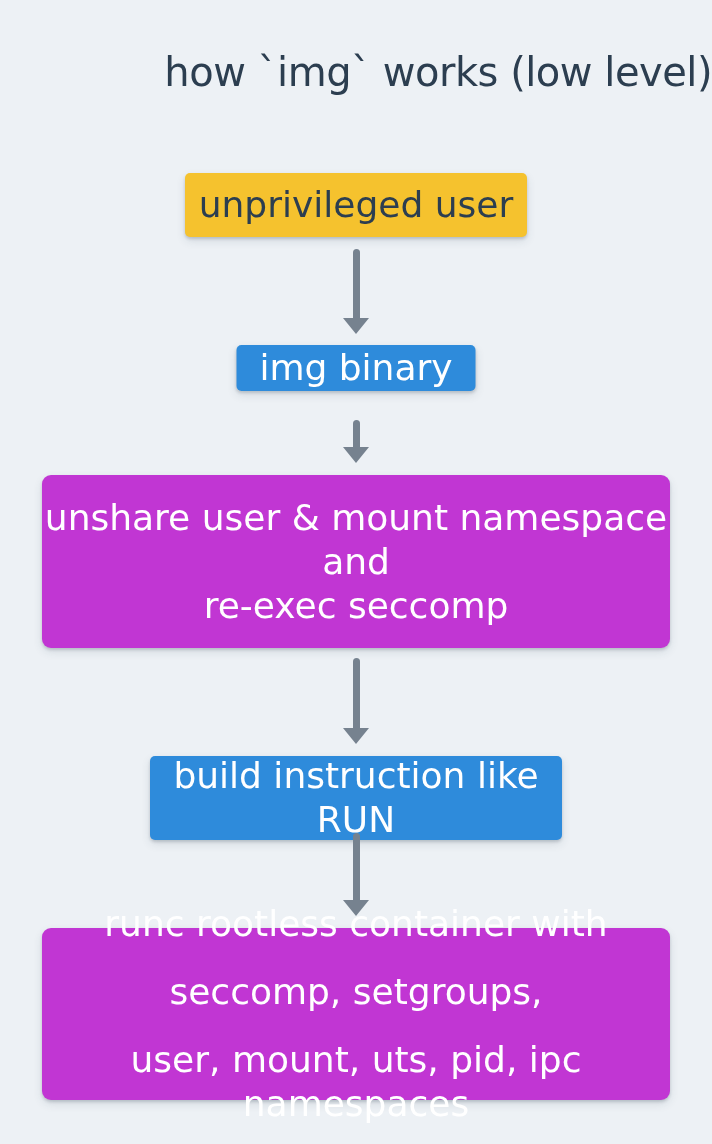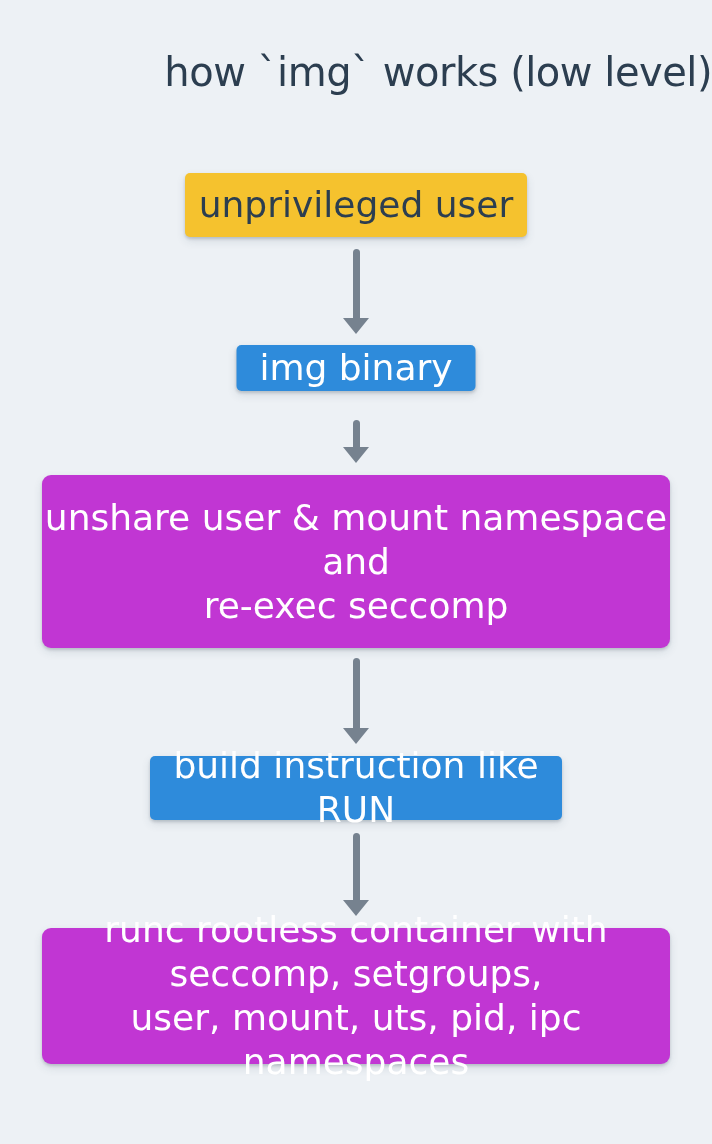--- a/index.html
+++ b/index.html
@@ -77,23 +77,23 @@
     border-top: 16px solid var(--arrow, #76828F);
     margin-top: -1px;
   }
   
   #node-unprivileged-user { top: 173px; width: 342px; height: 64px; }
   #arrow-1 { top: 249px; height: 85px; }
   #node-img-binary { top: 345px; width: 239px; height: 46px; }
   #arrow-2 { top: 420px; height: 43px; }
   #node-unshare { top: 475px; width: 628px; height: 173px; }
   #arrow-3 { top: 658px; height: 86px; }
-  #node-build-instruction { top: 756px; width: 412px; height: 64px; }
+  #node-build-instruction { top: 756px; width: 412px; height: 84px; }
   #arrow-4 { top: 833px; height: 83px; }
-  #node-runc { top: 928px; width: 628px; height: 136px; }
+  #node-runc { top: 928px; width: 628px; height: 172px; gap: 24px; }
 </style>
 </head>
 <body>
 
 <div class="canvas">
 
   <div class="diagram-title">how `img` works (low level)</div>
 
   <div class="node node--yellow" id="node-unprivileged-user">
     <div>unprivileged user</div>

